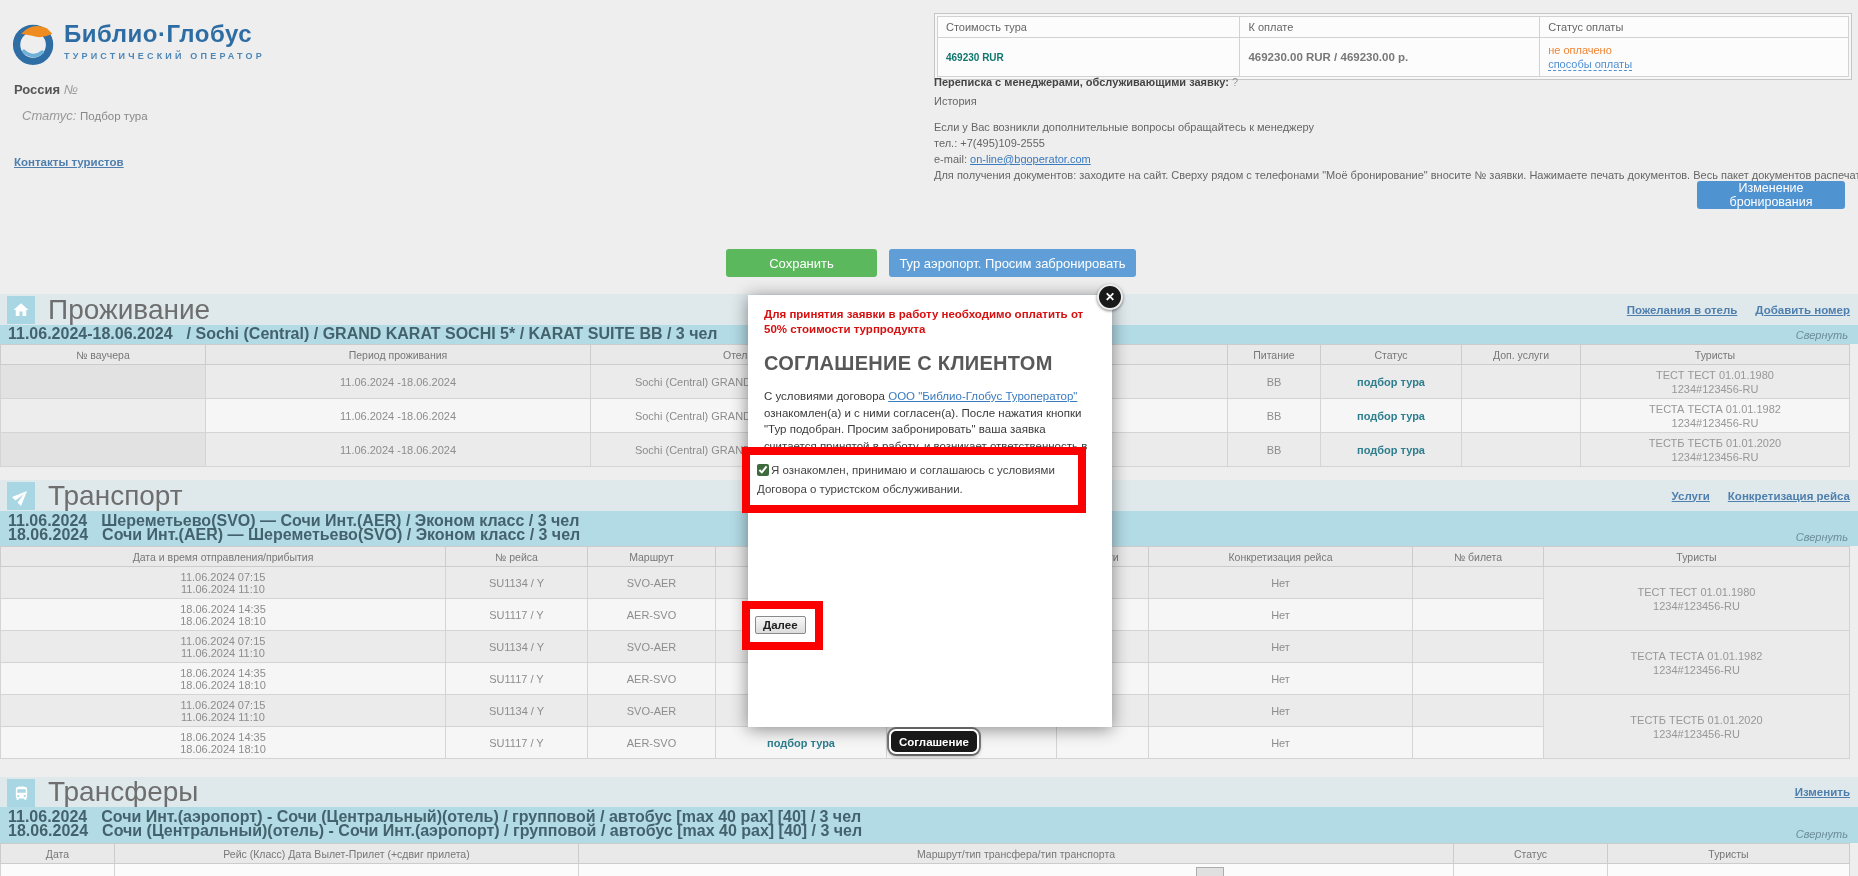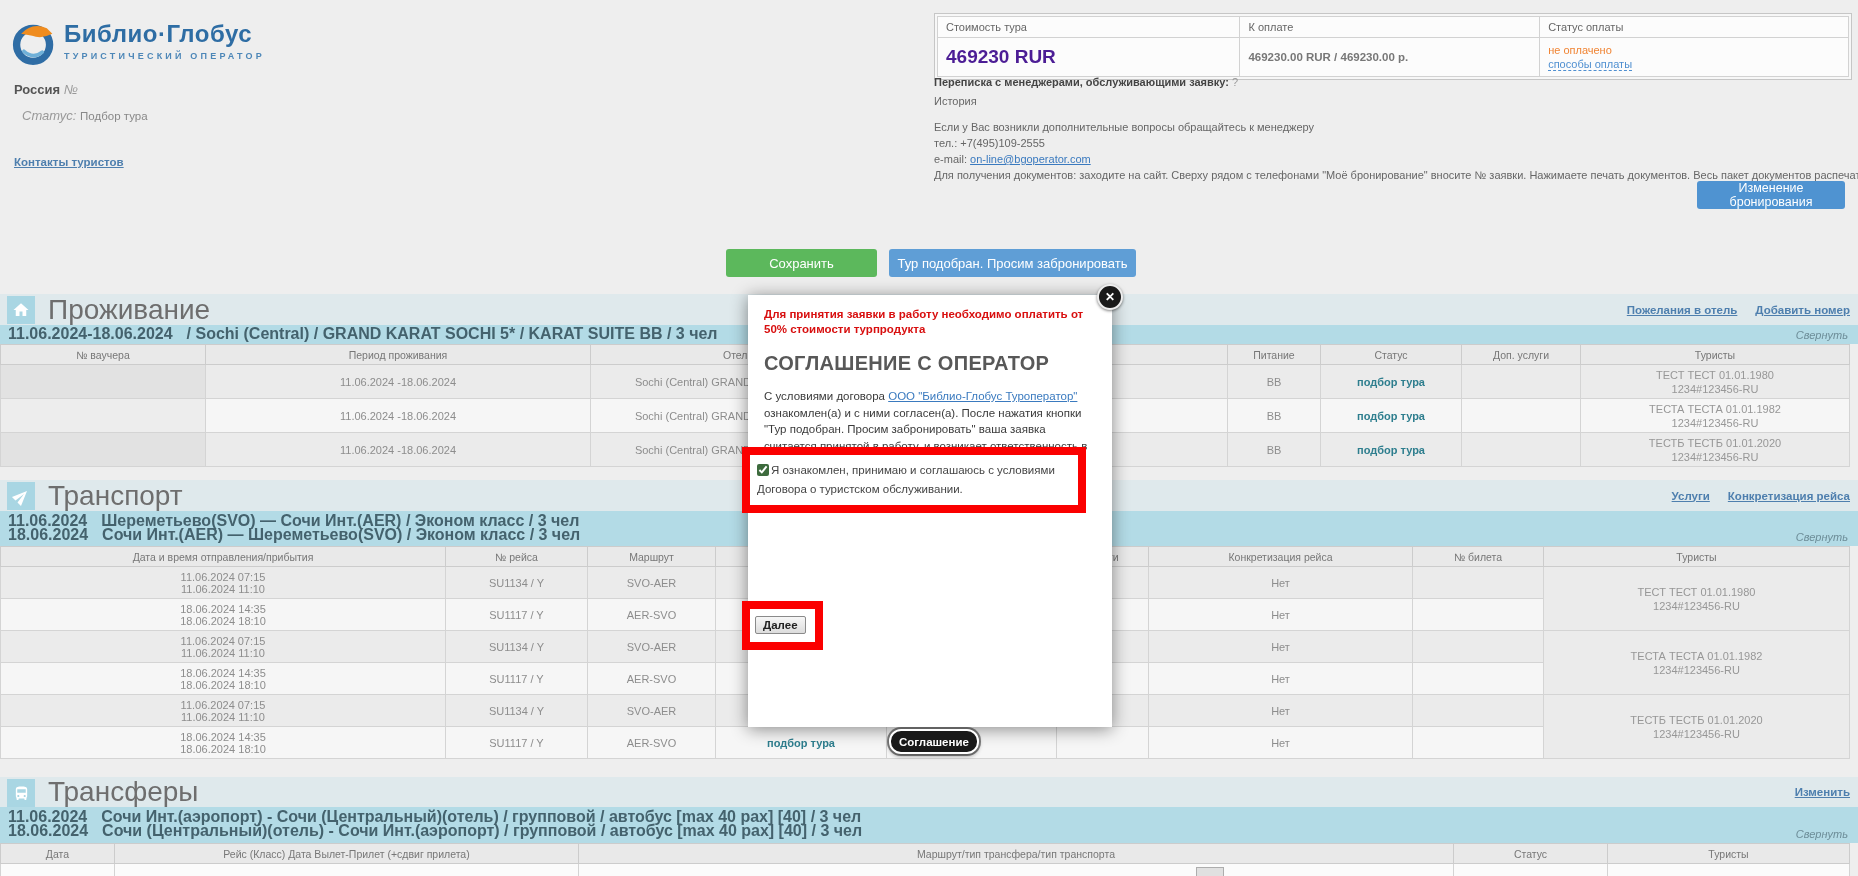--- a/index.html
+++ b/index.html
@@ -16,21 +16,21 @@
   .statusline{font-size:13px;color:#999;font-style:italic;margin-left:8px;}
   .statusline .val{font-style:normal;font-size:11.5px;color:#888;}
   a.blue-link{color:#4e7fae;font-weight:bold;text-decoration:underline;font-size:11.5px;cursor:pointer;}
 
   
   .paybox{border:1px solid #c6c6c6;background:#f7f7f7;padding:2px;}
   .paybox table{border-collapse:collapse;width:100%;table-layout:fixed;background:#fcfcfc;}
   .paybox th{border:1px solid #d2d2d2;font-size:11px;font-weight:normal;color:#666;text-align:left;
              padding:3px 8px;height:14px;background:#fcfcfc;}
   .paybox td{border:1px solid #d2d2d2;font-size:11.5px;color:#777;text-align:left;padding:4px 8px;height:30px;vertical-align:middle;}
-  .price{color:#4c1d95;font-weight:bold;font-size:19px;}
+  .price{color:#0f766e;font-weight:bold;font-size:10px;}
   .unpaid{color:#f08433;font-size:11px;}
   .paylink{color:#4f8fd0;font-size:11px;border-bottom:1px dashed #4f8fd0;cursor:pointer;display:inline-block;margin-top:2px;}
 
   
   .mgr{font-size:11px;color:#666;line-height:13px;}
   .mgr .b{font-weight:bold;color:#444;}
   .mgr .q{color:#999;}
   .mgr a{color:#3a7abf;text-decoration:underline;}
   .mgr .nw{white-space:nowrap;}
 
@@ -83,21 +83,21 @@
   .red-check{position:absolute;left:-6px;top:152px;width:344px;height:66px;box-sizing:border-box;
              border:8px solid #fb0000;background:#fff;padding:5px 7px;}
   .red-check label{font-size:11.5px;color:#444;line-height:17px;}
   .red-check input{width:12px;height:12px;accent-color:#3d6b3d;vertical-align:-2px;margin:0 2px 0 0;}
   .red-next{position:absolute;left:-6px;top:306px;width:81px;height:49px;box-sizing:border-box;
             border:8px solid #fb0000;background:#fff;}
   .red-next button{margin:7px 0 0 5px;font-size:11.5px;font-weight:bold;color:#222;
                    background:linear-gradient(#f7f7f7,#dcdcdc);border:1px solid #8a8a8a;border-radius:2px;
                    padding:2px 7px;cursor:pointer;font-family:"Liberation Sans",sans-serif;}
   .pill{position:absolute;left:889px;top:729px;min-width:64px;height:21px;padding:0 8px;z-index:22;
-        background:#191919;color:#fff;border:2px solid #fff;border-radius:12px;
+        background:#191919;color:#fff;border:2px solid #fff;border-radius:7px;
         display:flex;align-items:center;justify-content:center;font-size:11.5px;font-weight:bold;
         box-shadow:0 0 0 2px rgba(0,0,0,.45),0 2px 4px rgba(0,0,0,.4);cursor:pointer;}
 
   .graybox{position:absolute;left:1196px;top:867px;width:26px;height:12px;background:#e0e0e0;border:1px solid #adadad;}
 </style>
 </head>
 <body>
 
 <div id="page">
 
@@ -158,21 +158,21 @@
     <div style="margin-top:6px;">История</div>
     <div style="margin-top:13px;">Если у Вас возникли дополнительные вопросы обращайтесь к менеджеру</div>
     <div style="margin-top:3px;">тел.: +7(495)109-2555</div>
     <div style="margin-top:3px;"><span>e-mail:</span>
       <a>on-line@bgoperator.com</a></div>
     <div class="nw" style="margin-top:3px;">Для получения документов: заходите на сайт. Сверху рядом с телефонами "Моё бронирование" вносите № заявки. Нажимаете печать документов. Весь пакет документов распечатывается.</div>
   </div>
 
   <button class="abs btn btn-change" style="left:1697px;top:181px;width:148px;height:28px;">Изменение бронирования</button>
   <button class="abs btn btn-save" style="left:706px;top:249px;width:151px;height:28px;margin-left:20px;">Сохранить</button>
-  <button class="abs btn btn-book" style="left:889px;top:249px;width:247px;height:28px;">Тур подобран. Просим забронировать</button>
+  <button class="abs btn btn-book" style="left:889px;top:249px;width:247px;height:28px;">Тур аэропорт. Просим забронировать</button>
 
   <div class="band" style="top:294px;height:31px;">
     <span class="icon-sq">
       <svg width="18" height="18" viewBox="0 0 24 24">
           <path d="M12 3 2 12h3v8h5v-6h4v6h5v-8h3z" fill="#fff"></path>
         </svg>
     </span>
     <span class="s-title">Проживание</span>
     <span class="right-links">
       <a class="blue-link">Пожелания в отель</a>
@@ -420,21 +420,21 @@
       <td></td>
           <td></td>
     </tr>
   </tbody>
     </table>
   <div class="graybox"></div>
 
   <div class="modal">
     <div class="m-close">✕</div>
     <div class="m-warning">Для принятия заявки в работу необходимо оплатить от 50% стоимости турпродукта</div>
-    <div class="m-title">СОГЛАШЕНИЕ С ОПЕРАТОР</div>
+    <div class="m-title">СОГЛАШЕНИЕ С КЛИЕНТОМ</div>
     <div class="m-body"><span>С условиями договора </span><a>ООО "Библио-Глобус Туроператор"</a><span> ознакомлен(а) и с ними согласен(а). После нажатия кнопки "Тур подобран. Просим забронировать" ваша заявка считается принятой в работу, и возникает ответственность в соответствии с положениями раздела 5 договоров.</span></div>
     <div class="red-check">
       <label><input type="checkbox" checked="" style=""><span>Я ознакомлен, принимаю и соглашаюсь с условиями Договора о туристском обслуживании.</span></label>
     </div>
     <div class="red-next">
       <button>Далее</button>
     </div>
   </div>
   <div class="pill">Соглашение</div>
 

